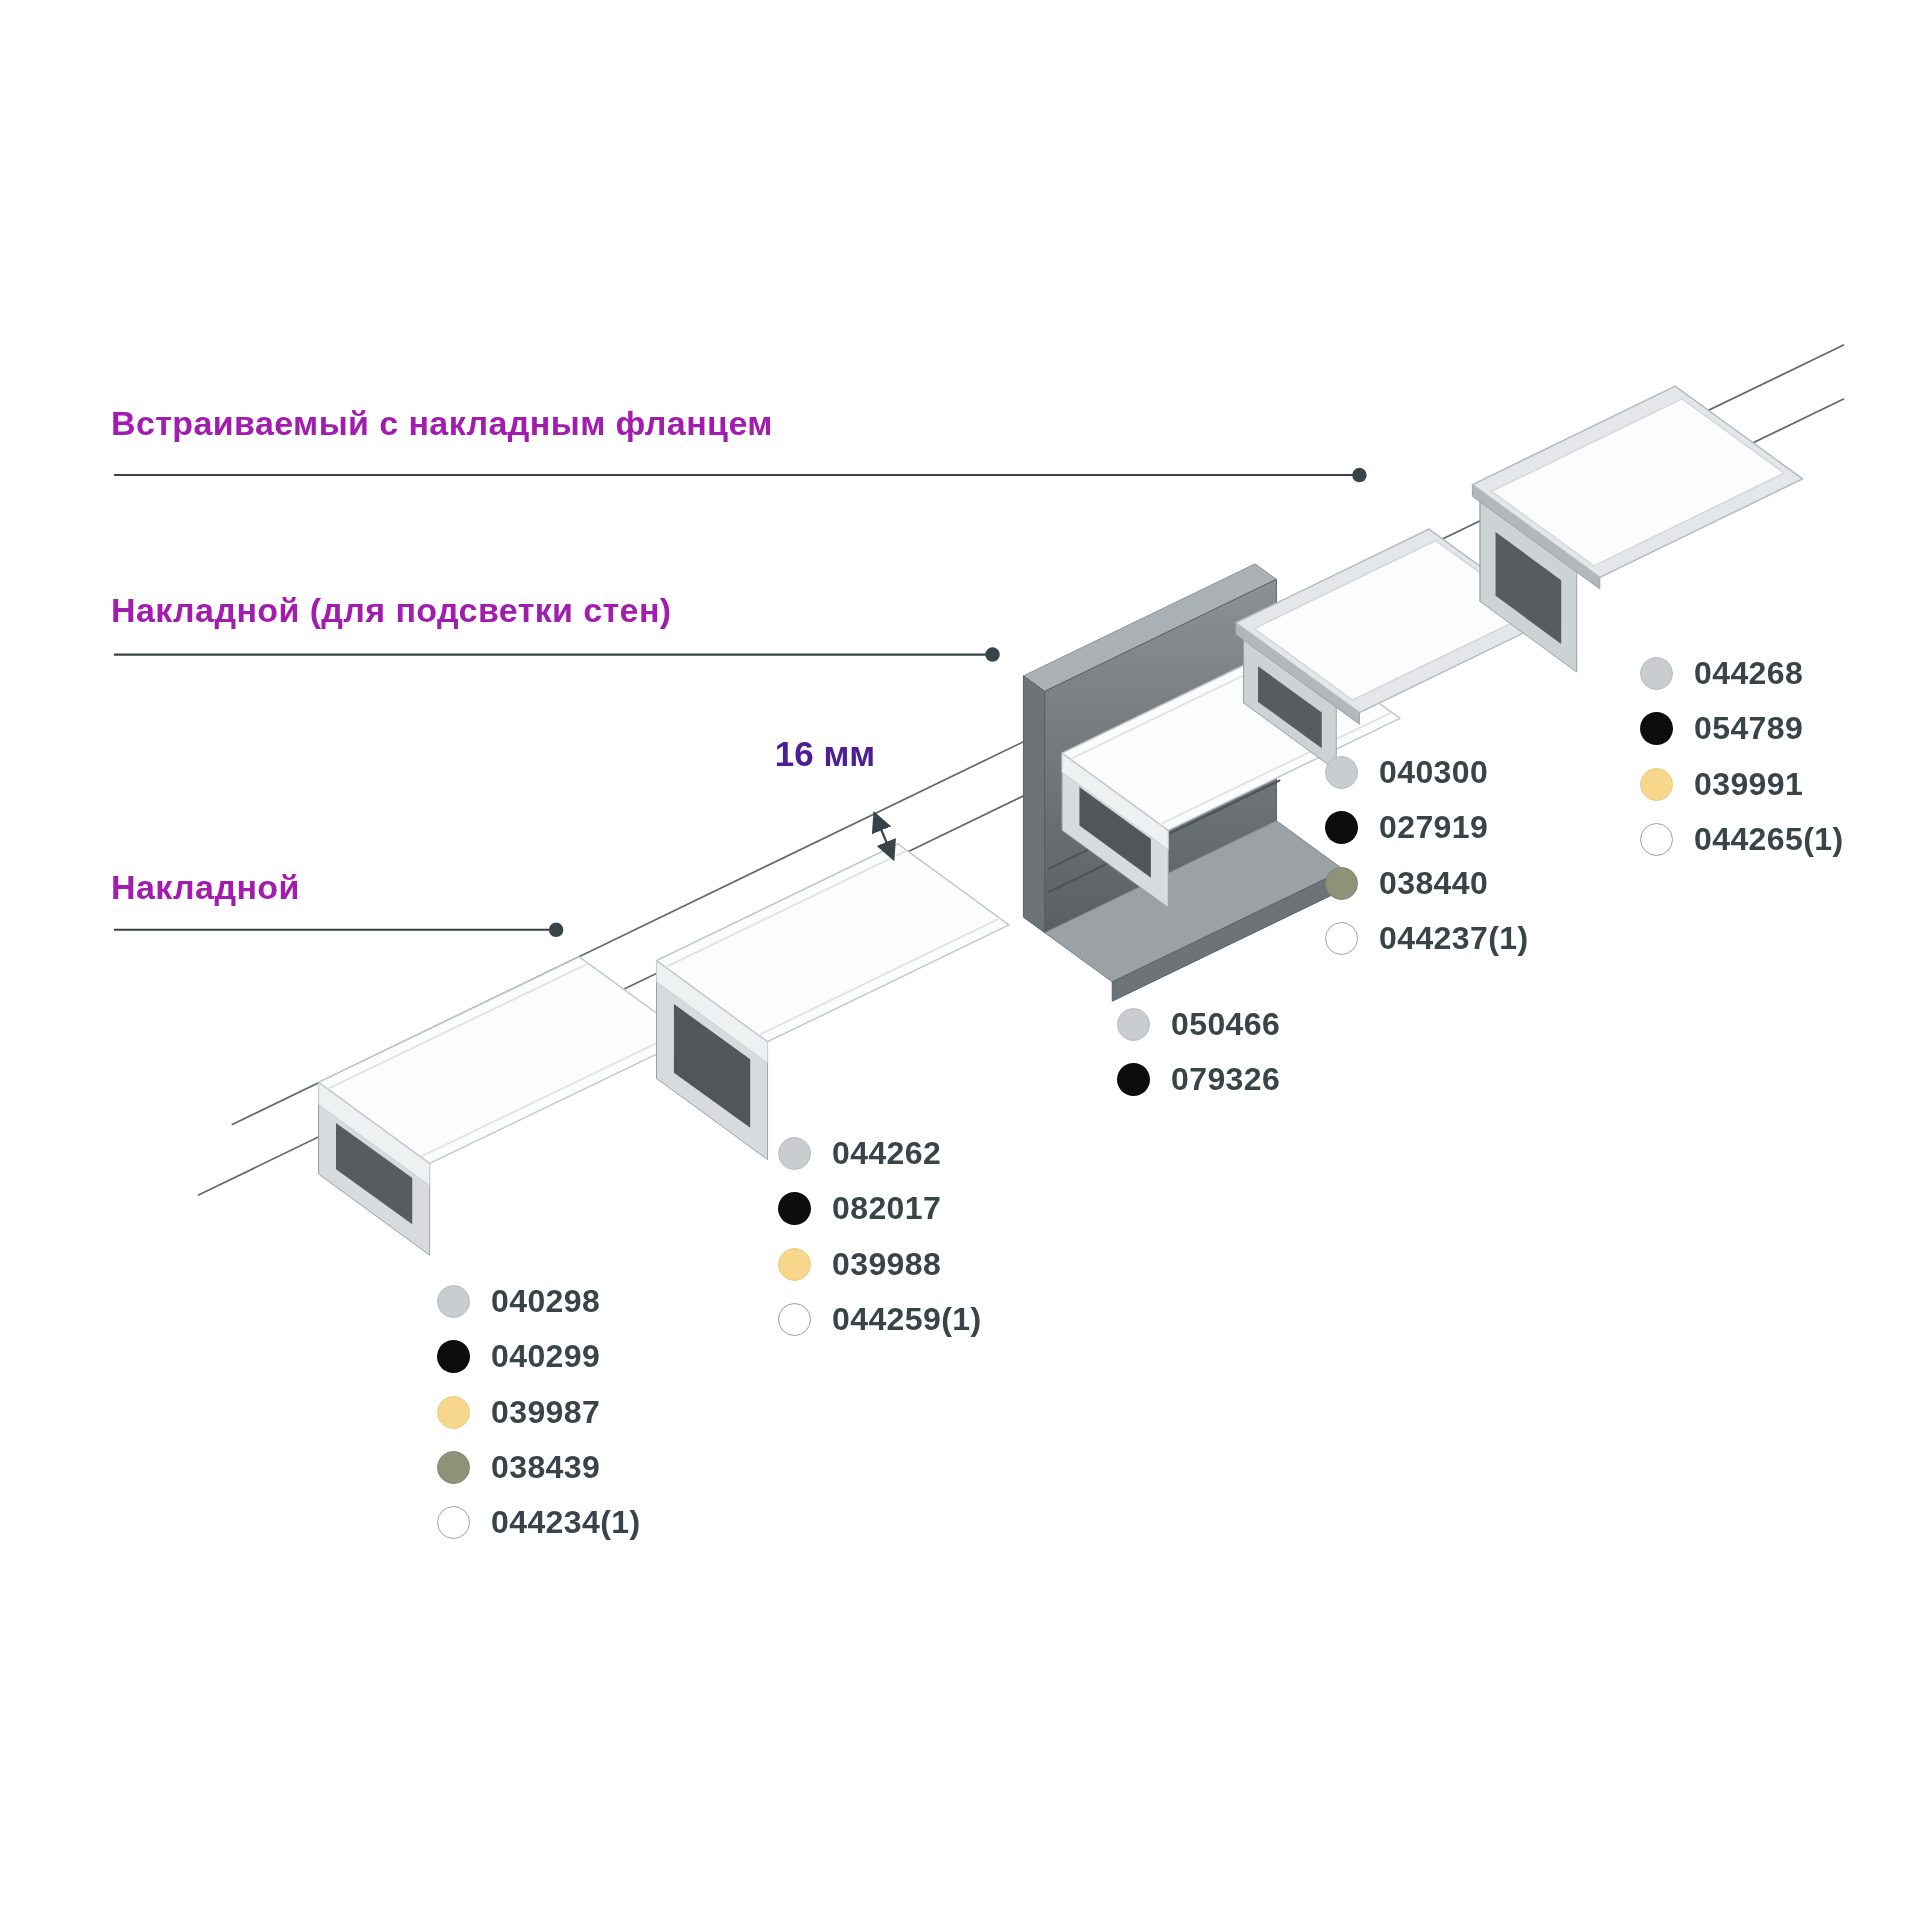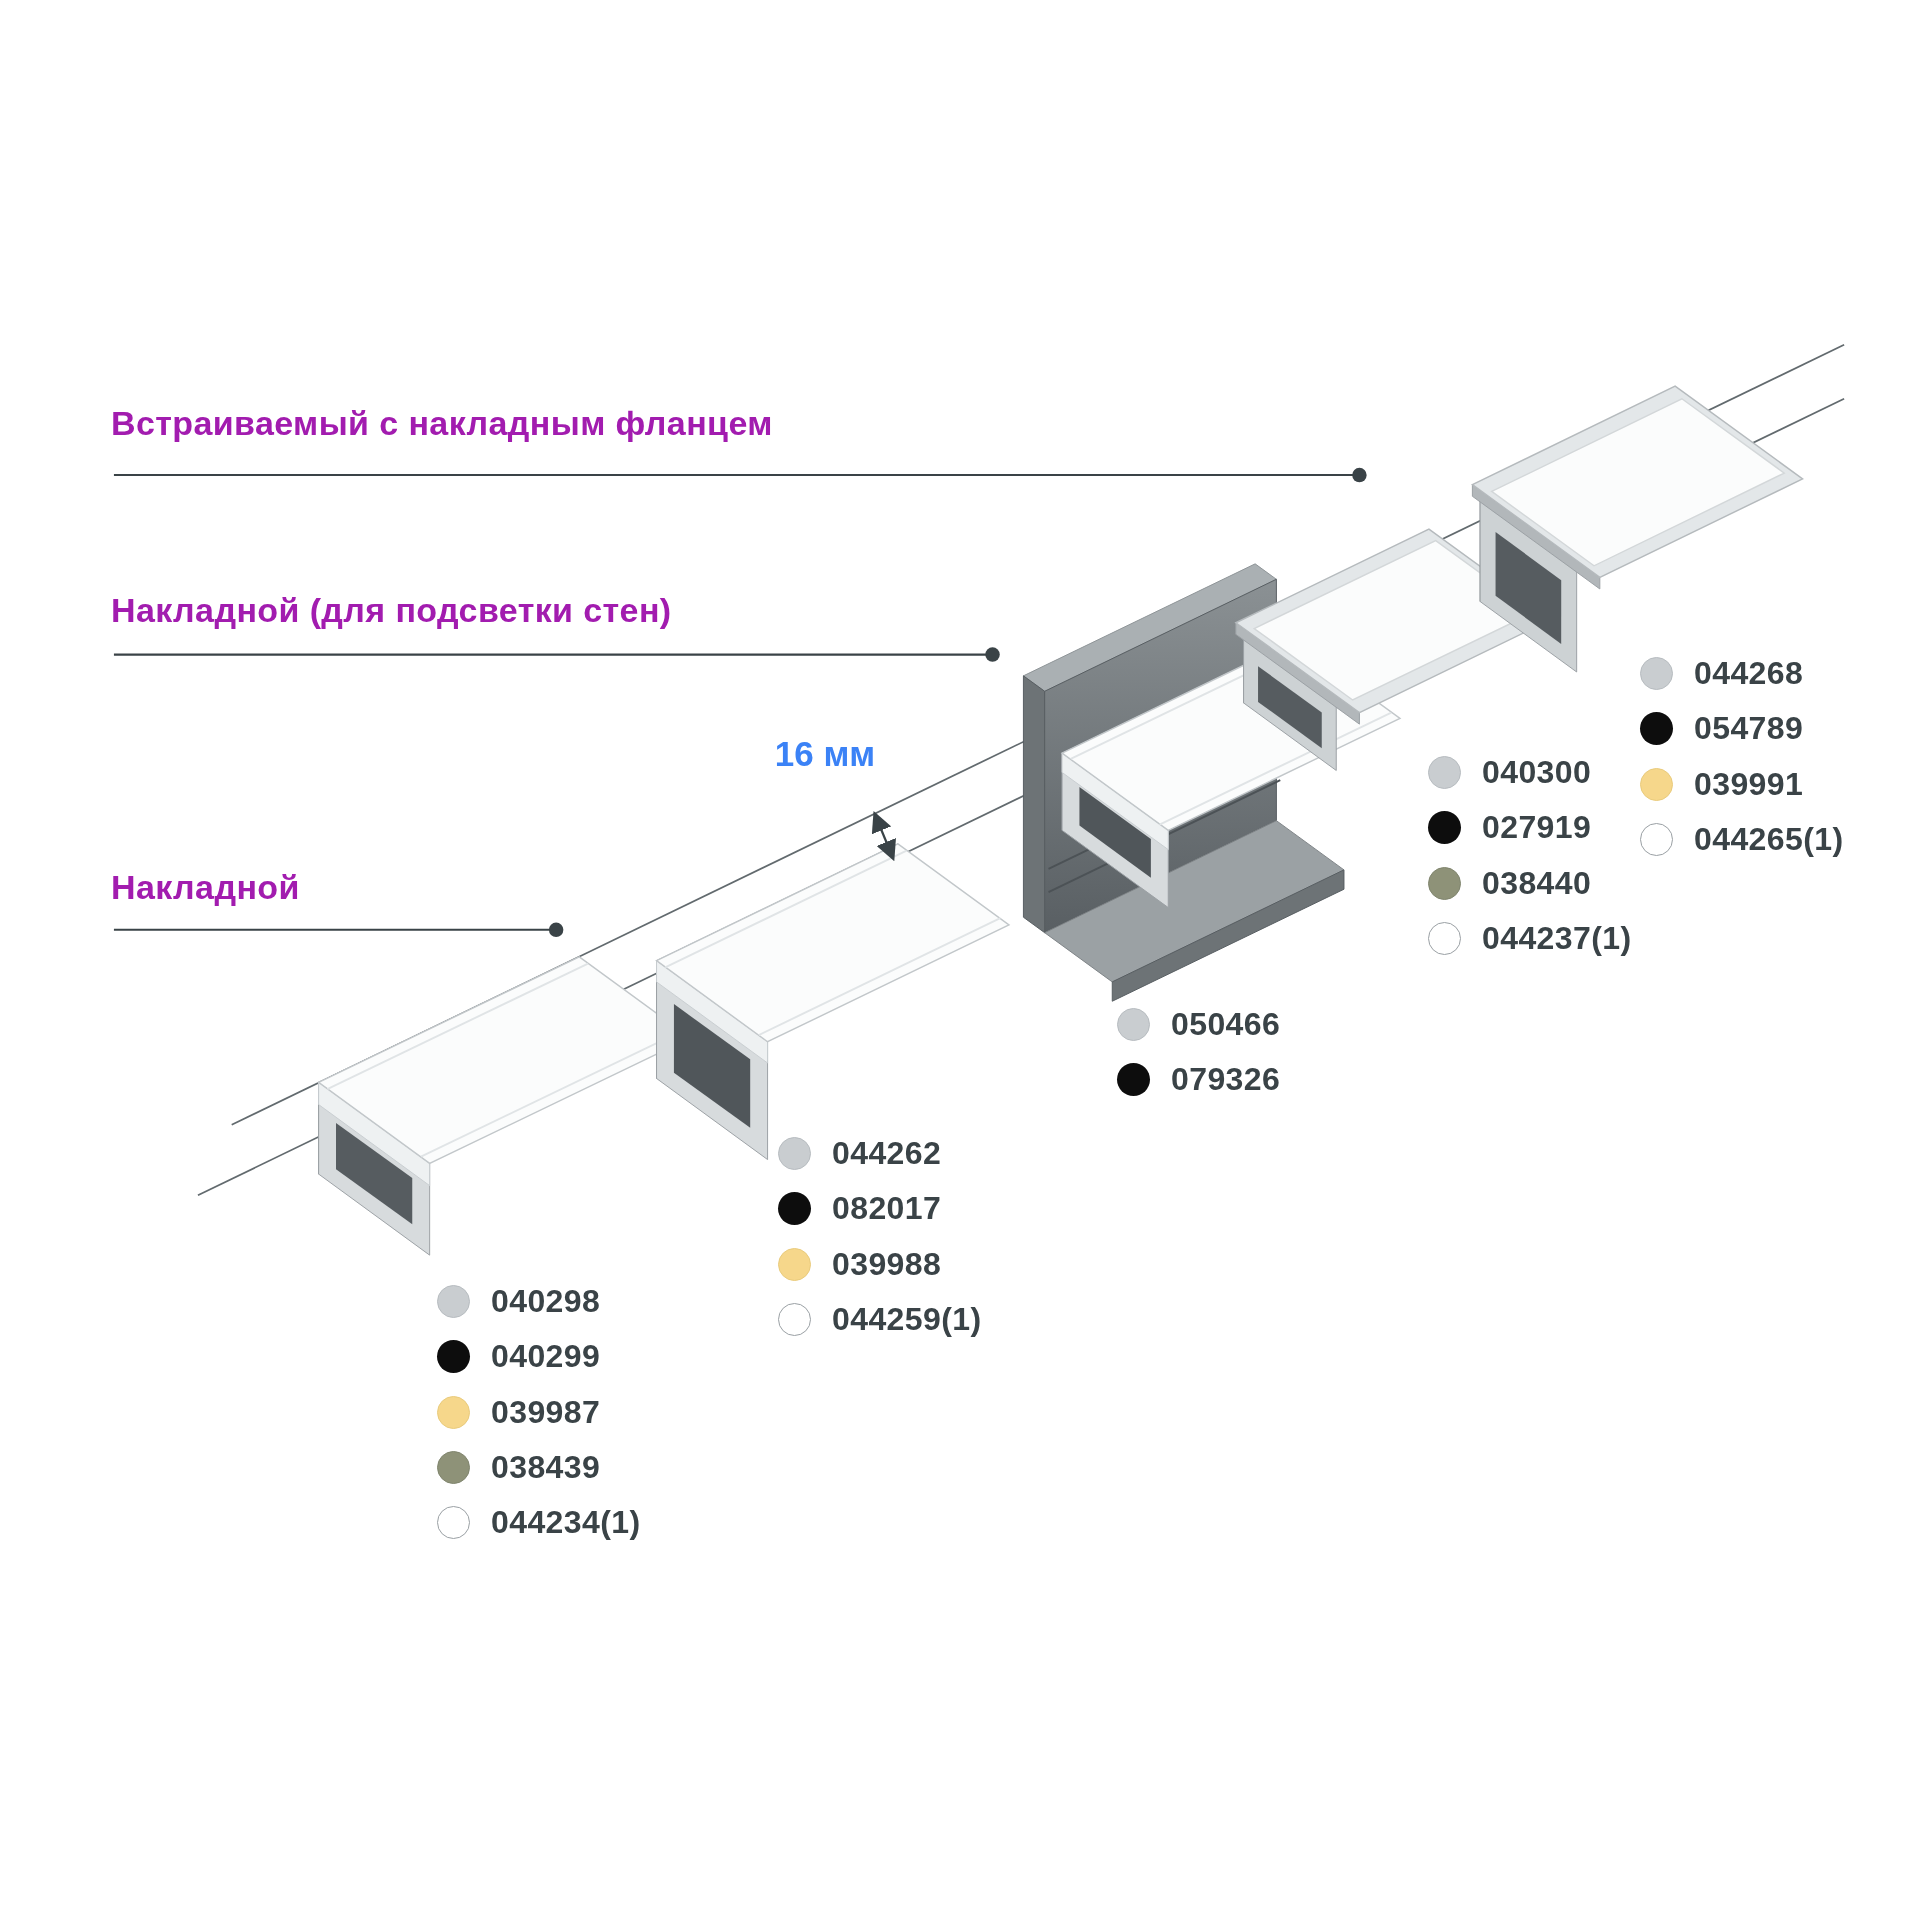--- a/index.html
+++ b/index.html
@@ -17,21 +17,21 @@
     font-size:34px;
     font-weight:700;
     letter-spacing:0.4px;
     white-space:nowrap;
     color:#a21caf;
   }
   .dim-label {
     position:absolute;
     font-size:35px;
     font-weight:700;
-    color:#3b82f6;
+    color:#4c1d95;
     text-align:center;
     width:164px;
   }
   .code-group {
     position:absolute;
     display:flex;
     flex-direction:column;
     gap:18.3px;
   }
   .code-row { display:flex; align-items:center; gap:21px; }
@@ -194,21 +194,21 @@
   <div class="code-row">
     <span class="dot sw-gray" style="background: rgb(201, 205, 208);"></span>
     <span class="code">050466</span>
   </div>
   <div class="code-row">
     <span class="dot sw-black" style="background: rgb(13, 13, 13);"></span>
     <span class="code">079326</span>
   </div>
 </div>
 
-<div class="code-group" style="left:1428px; top:754px">
+<div class="code-group" style="left:1325px; top:754px">
   <div class="code-row">
     <span class="dot sw-gray" style="background: rgb(201, 205, 208);"></span>
     <span class="code">040300</span>
   </div>
   <div class="code-row">
     <span class="dot sw-black" style="background: rgb(13, 13, 13);"></span>
     <span class="code">027919</span>
   </div>
   <div class="code-row">
     <span class="dot sw-olive" style="background: rgb(142, 146, 120);"></span>

